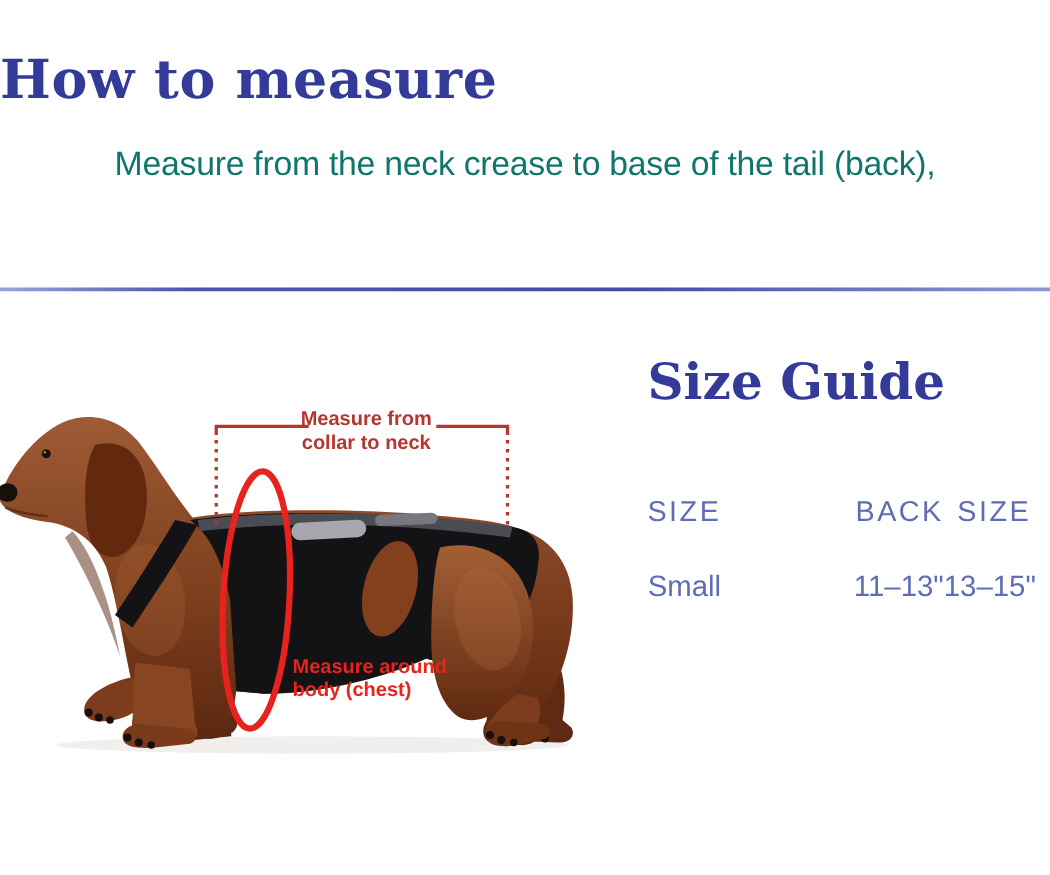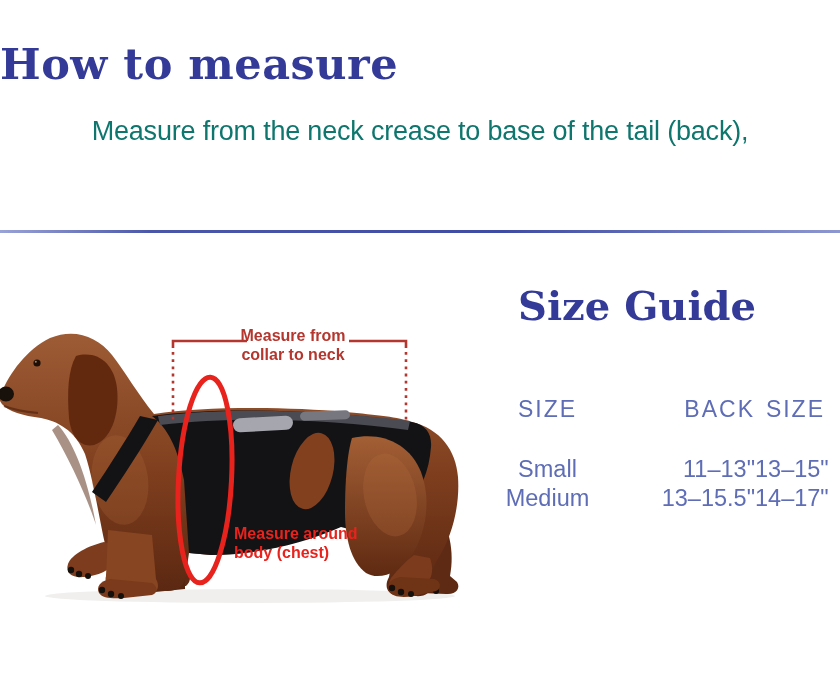--- a/index.html
+++ b/index.html
@@ -160,21 +160,16 @@
       <div class="cell c-size">SIZE</div>
       <div class="cell c-back">BACK</div>
       <div class="cell c-chest">SIZE</div>
     </div>
     <div class="tbody">
       <div class="trow">
         <div class="cell c-size">Small</div>
         <div class="cell c-back">11–13"</div>
         <div class="cell c-chest">13–15"</div>
       </div>
-      <div class="trow">
-        <div class="cell c-size">Medium</div>
-        <div class="cell c-back">13–15.5"</div>
-        <div class="cell c-chest">14–17"</div>
-      </div>
     </div>
   </div>
 
 </div>
 
 </body></html>

